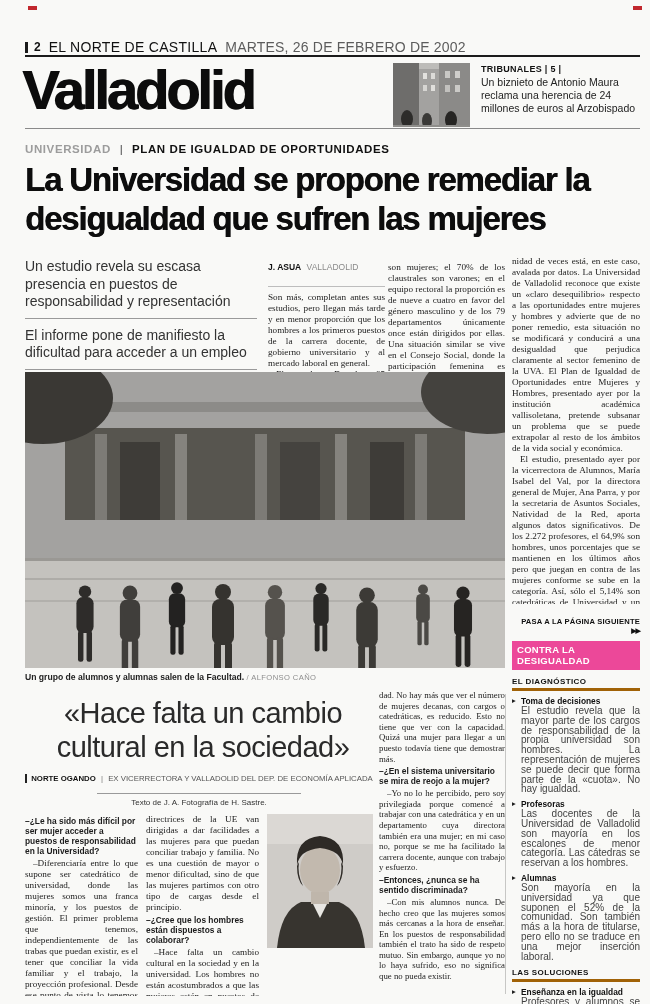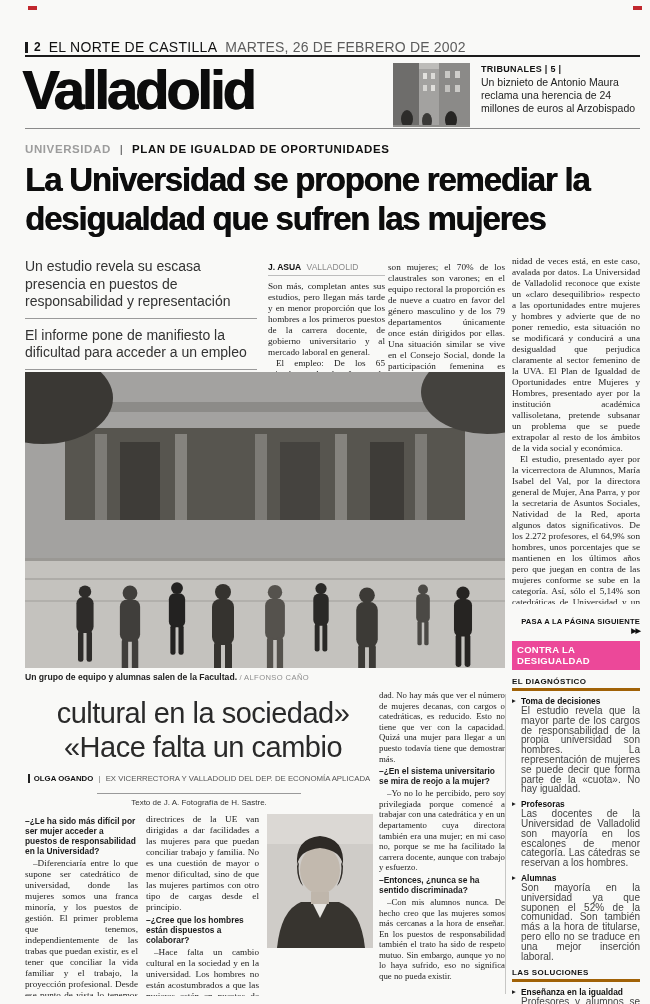--- a/index.html
+++ b/index.html
@@ -33,21 +33,21 @@
             line-height:39px;color:#0d0d0d;text-shadow:.5px 0 0 #0d0d0d;}
   
   .decks{left:25px;top:258px;width:232px;}
   .deck{font-size:14px;line-height:17.5px;color:#333;border-bottom:1px solid #9a9a9a;
         padding-bottom:7px;margin-bottom:8px;}
   
   .serif{font-family:"Liberation Serif",serif;font-size:9.2px;line-height:11px;text-align:justify;color:#1c1c1c;}
   .serif p{margin:0;}
   .serif p + p{text-indent:8px;}
   .col1{left:268px;top:262px;width:117px;height:112px;overflow:hidden;}
-  .byline{font-size:8.5px;margin-bottom:5px;border-bottom:1px solid #bdbdbd;padding-bottom:3px;}
+  .byline{font-size:8.5px;margin-bottom:5px;border-bottom:1px solid #bdbdbd;padding-bottom:14px;}
   .byline .auth{font-weight:bold;}
   .byline .place{color:#8a8a8a;margin-left:3px;}
   .col2{left:388px;top:262px;width:117px;height:112px;overflow:hidden;}
   .col3{left:512px;top:256px;width:128px;height:348px;overflow:hidden;}
   
   .main-photo{left:25px;top:372px;width:480px;height:296px;}
   .caption{left:25px;top:672px;width:480px;font-size:8.6px;}
   .caption .cap-text{font-weight:bold;color:#222;}
   .caption .cap-credit{color:#8d8d8d;font-size:7.6px;letter-spacing:.4px;}
   
@@ -188,34 +188,34 @@
     <use href="#person" transform="translate(152,262) scale(0.74)" fill="#232221"></use>
     <use href="#person" transform="translate(198,282) scale(1.0)" fill="#35332f"></use>
     <use href="#person" transform="translate(250,276) scale(0.9)" fill="#55524d"></use>
     <use href="#person" transform="translate(296,260) scale(0.7)" fill="#2a2927"></use>
     <use href="#person" transform="translate(342,284) scale(0.98)" fill="#3c3a36"></use>
     <use href="#person" transform="translate(398,256) scale(0.62)" fill="#4b4945"></use>
     <use href="#person" transform="translate(438,272) scale(0.82)" fill="#262422"></use>
   </svg>
 
   <div class="abs caption">
-    <span class="cap-text">Un grupo de equipo y alumnas salen de la Facultad.</span>
+    <span class="cap-text">Un grupo de alumnos y alumnas salen de la Facultad.</span>
     <span class="cap-credit">/ ALFONSO CAÑO</span>
   </div>
 
   <div class="abs interview">
     <div class="ivrule"></div>
 
     <div class="quote">
+      <div>«Hace falta un cambio</div>
       <div>cultural en la sociedad»</div>
-      <div>«Hace falta un cambio</div>
     </div>
 
     <div class="attrib">
-      <span class="spk">OLGA OGANDO</span>
+      <span class="spk">NORTE OGANDO</span>
       <span class="sep">|</span>
       <span class="role">EX VICERRECTORA Y VALLADOLID DEL DEP. DE ECONOMÍA APLICADA</span>
     </div>
 
     <div class="ivcredit">Texto de J. A. Fotografía de H. Sastre.</div>
 
     <div class="ivcol c1 serif">
       <p class="ivq">–¿Le ha sido más difícil por ser mujer acceder a puestos de responsabilidad en la Universidad?</p>
       <p>–Diferenciaría entre lo que supone ser catedrático de universidad, donde las mujeres somos una franca minoría, y los puestos de gestión. El primer problema que tenemos, independientemente de las trabas que puedan existir, es el tener que conciliar la vida familiar y el trabajo, la proyección profesional. Desde ese punto de vista lo tenemos más complicado. Las</p>
     </div>

